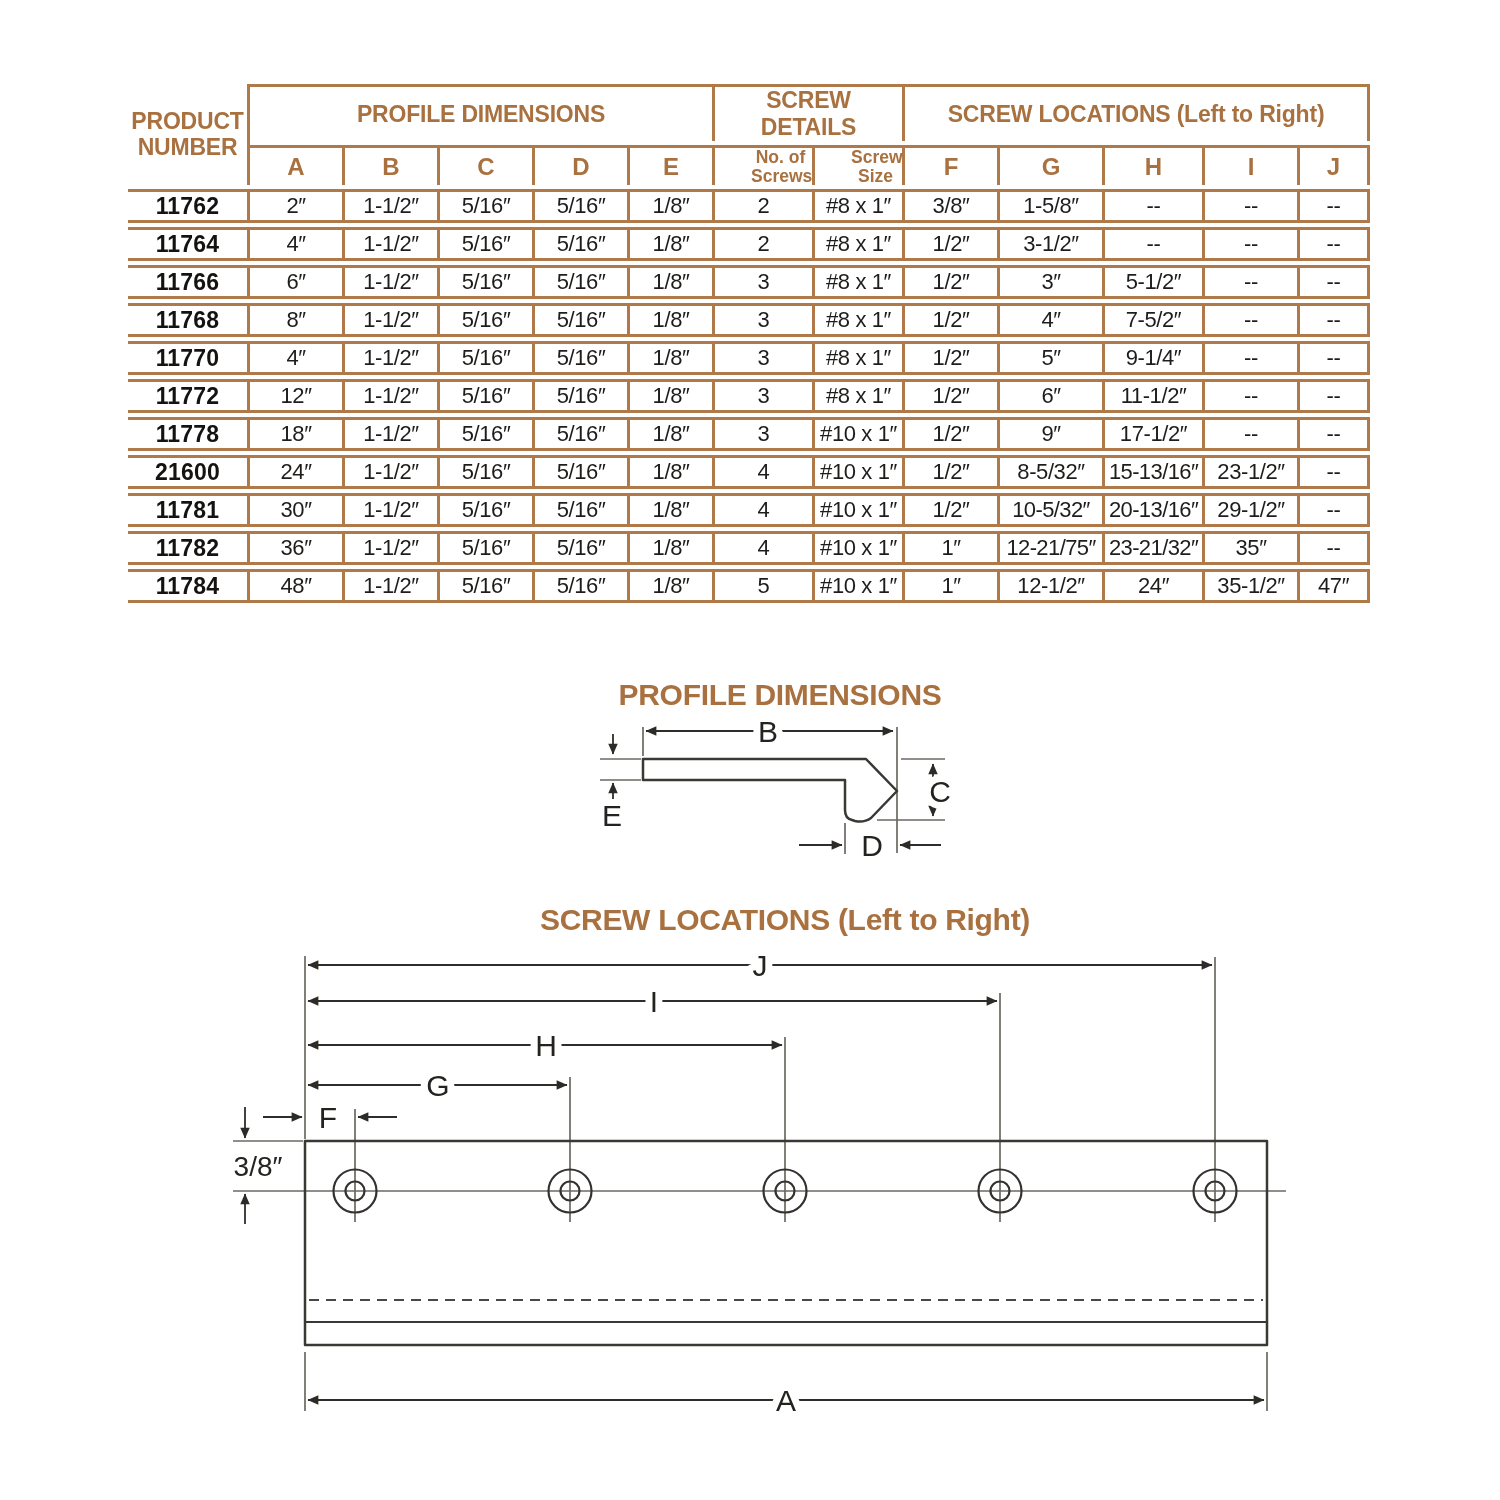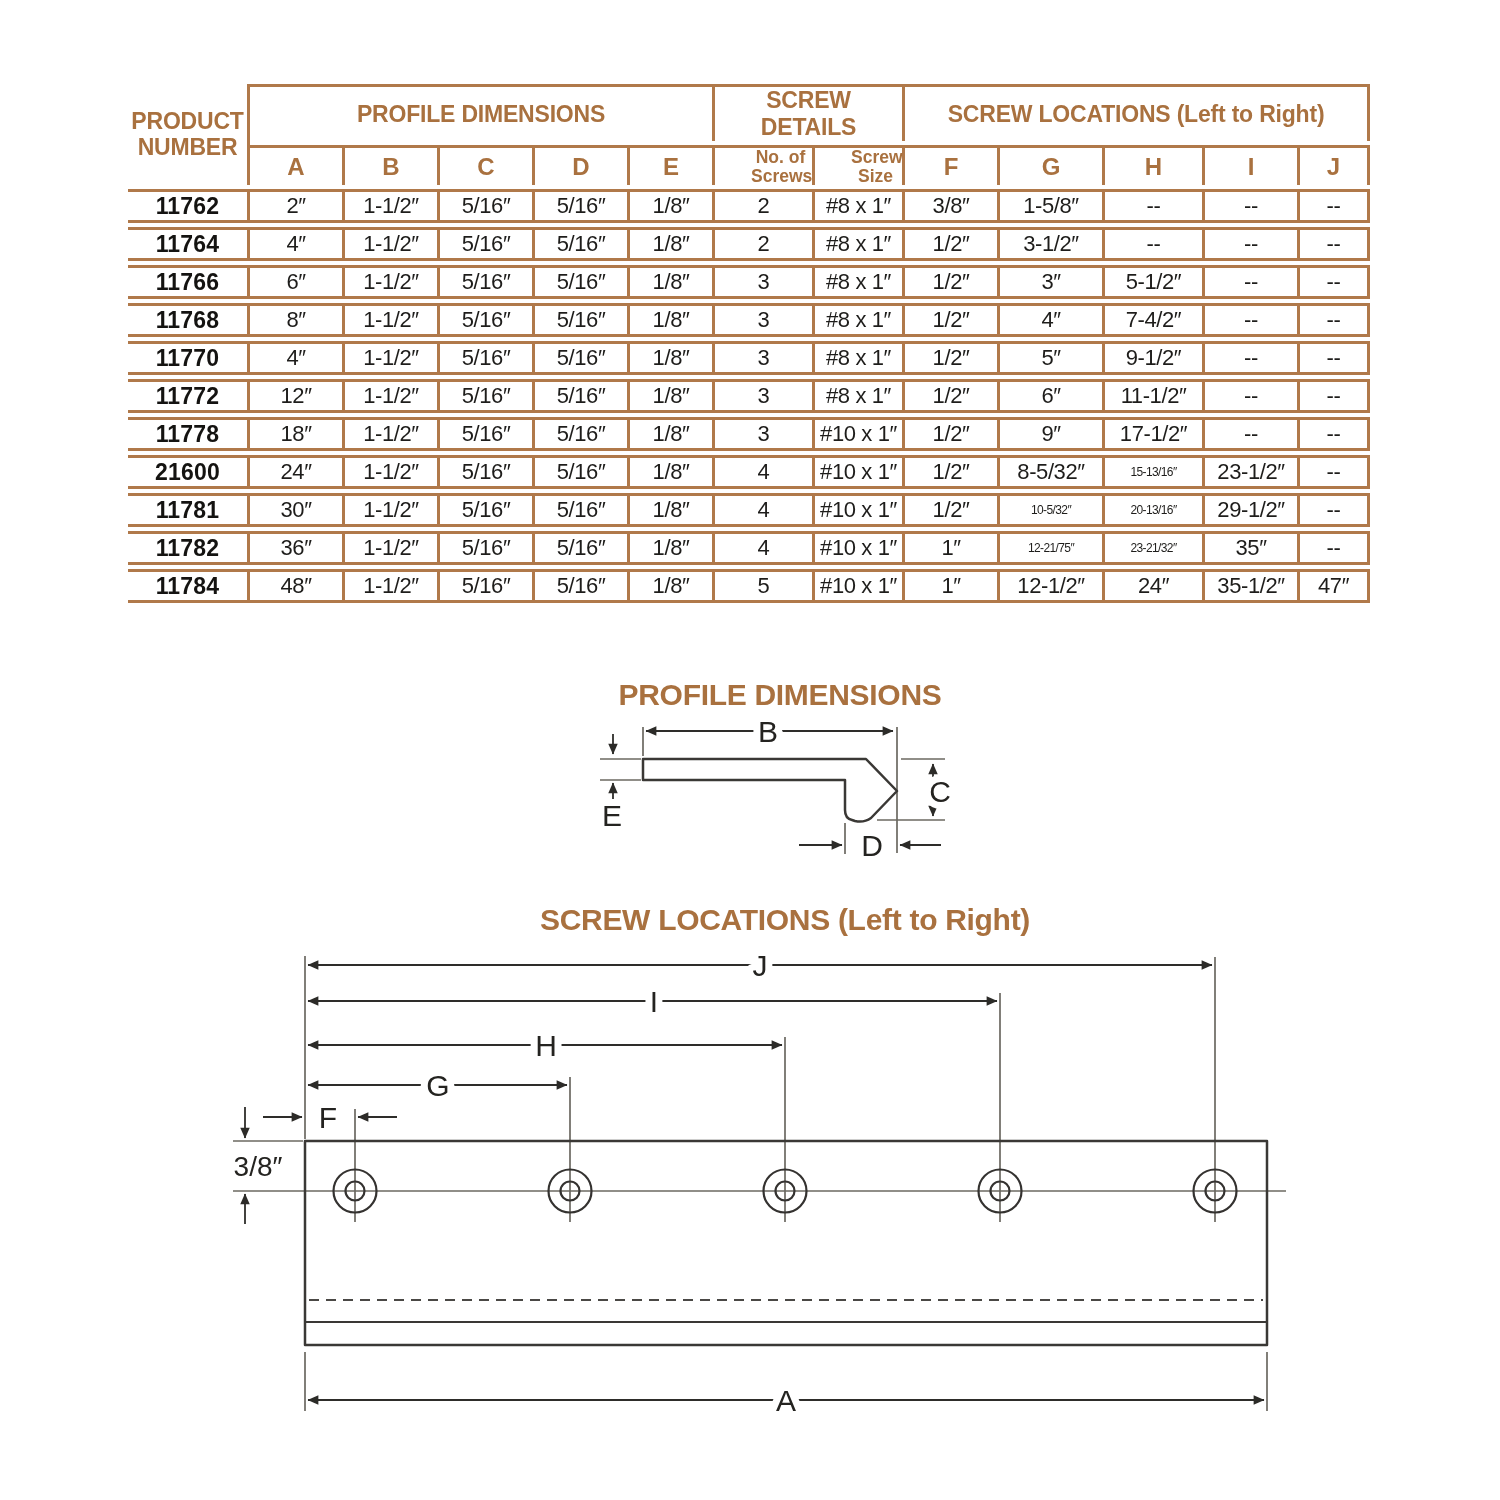--- a/index.html
+++ b/index.html
@@ -26,21 +26,21 @@
   thead th{border-bottom:none;}
   thead tr.group-row th{height:44px;font-size:23px;font-weight:bold;color:var(--brown);letter-spacing:-0.2px;}
   thead tr.col-row th{height:40px;font-size:24px;font-weight:bold;color:var(--brown);}
   thead tr.col-row th.two-line{font-size:17.5px;line-height:1.05;padding-left:36px;}
   th.prod-hdr{
     border:none;border-right:3px solid var(--bd);
     color:var(--brown);font-size:24px;font-weight:bold;line-height:1.12;letter-spacing:-0.2px;
   }
   tbody th{height:32px;font-size:23px;font-weight:bold;color:#141311;letter-spacing:0.2px;}
   tbody td{height:34px;font-size:22px;font-weight:normal;color:var(--ink);letter-spacing:-0.4px;}
-  tbody td.small{font-size:12px;letter-spacing:-0.6px;}
+  tbody td.small{font-size:22px;letter-spacing:-0.6px;}
   
   .diagram-title{
     position:absolute;text-align:center;color:var(--brown);
     font-size:30px;font-weight:bold;letter-spacing:-0.3px;white-space:nowrap;
   }
   #profile-title{left:530px;top:678px;width:500px;}
   #screw-title{left:385px;top:903px;width:800px;}
   
   svg{position:absolute;overflow:visible;}
   .ext{stroke:var(--ext);stroke-width:1.7;fill:none;}
@@ -147,36 +147,36 @@
           <th>11768</th>
           <td>8″</td>
           <td>1-1/2″</td>
           <td>5/16″</td>
           <td>5/16″</td>
           <td>1/8″</td>
           <td>3</td>
           <td>#8 x 1″</td>
           <td>1/2″</td>
           <td>4″</td>
-          <td>7-4/2″</td>
+          <td>7-5/2″</td>
           <td>--</td>
           <td>--</td>
         </tr>
         <tr>
           <th>11770</th>
           <td>4″</td>
           <td>1-1/2″</td>
           <td>5/16″</td>
           <td>5/16″</td>
           <td>1/8″</td>
           <td>3</td>
           <td>#8 x 1″</td>
           <td>1/2″</td>
           <td>5″</td>
-          <td>9-1/2″</td>
+          <td>9-1/4″</td>
           <td>--</td>
           <td>--</td>
         </tr>
         <tr>
           <th>11772</th>
           <td>12″</td>
           <td>1-1/2″</td>
           <td>5/16″</td>
           <td>5/16″</td>
           <td>1/8″</td>

